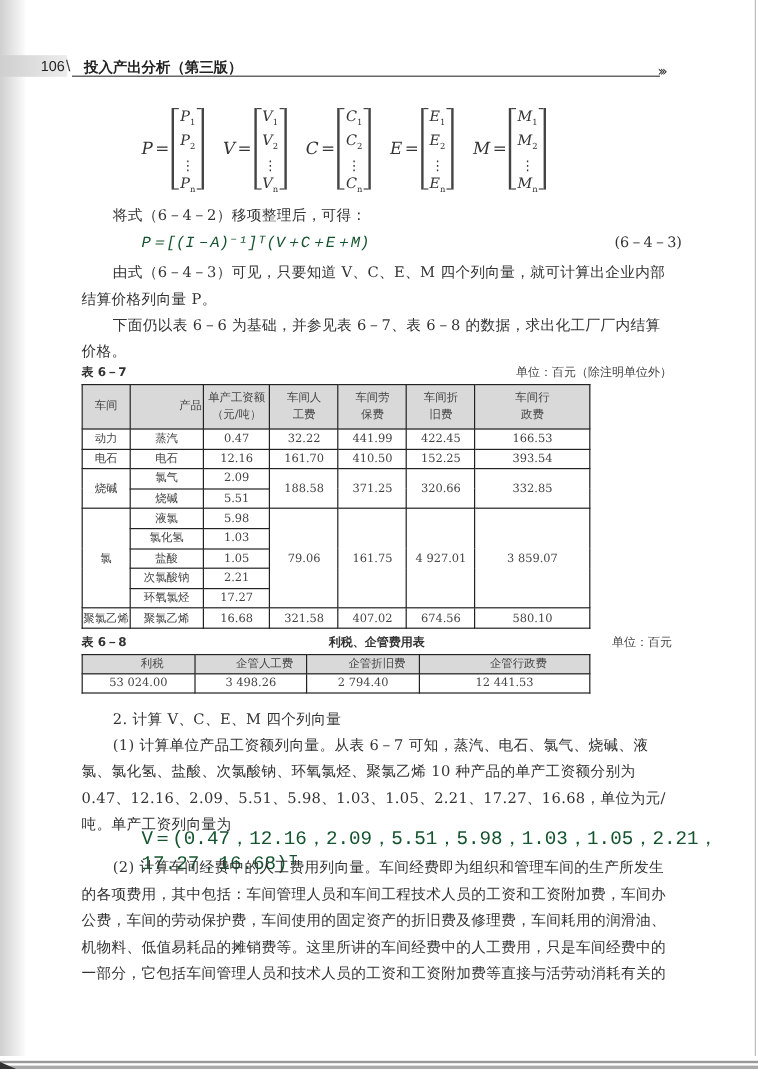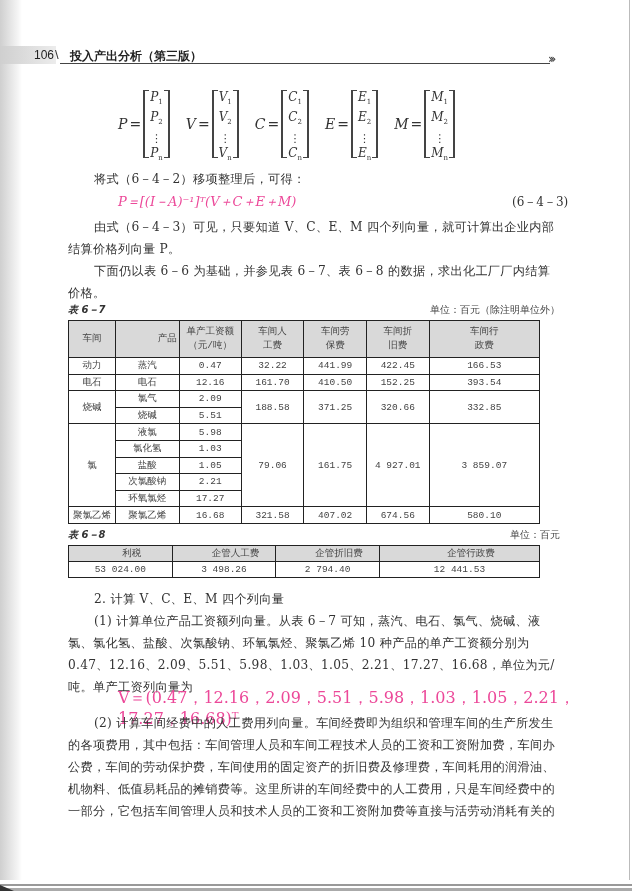--- a/index.html
+++ b/index.html
@@ -36,29 +36,29 @@
   }
   .mat .bracket::before, .mat .bracket::after { content:""; position:absolute; width:4px; top:0; bottom:0; border-top:1px solid #444; border-bottom:1px solid #444; }
   .mat .bracket::before { left:0; }
   .mat .bracket::after { right:0; }
   .mat .cell { font-style:italic; font-size:12px; line-height:15px; }
   .mat .cell sub { font-size:7px; font-style:normal; }
   .mat .dots { font-size:11px; line-height:15px; }
 
   .para { position:absolute; left:68px; width:490px; font-size:12.2px; line-height:22px; color:#333; letter-spacing:0.3px; }
   .indent { text-indent:26px; }
-  .formula { position:absolute; font-size:13px; color:#ec4899; }
+  .formula { position:absolute; font-size:13px; color:#14532d;font-family:Liberation Mono, monospace; }
   .eqnum { position:absolute; left:512px; font-size:12px; color:#333; }
 
   .tcap { position:absolute; left:68px; width:492px; height:16px; font-size:10px; }
-  .tcap .num { position:absolute; left:0; top:0; font-weight:bold; font-family:"DejaVu Sans",sans-serif;font-style:italic; }
+  .tcap .num { position:absolute; left:0; top:0; font-weight:bold; font-family:"DejaVu Sans",sans-serif; }
   .tcap .ttl { position:absolute; left:0; right:0; text-align:center; top:0; font-weight:bold; font-family:"DejaVu Sans",sans-serif; }
   .tcap .unit { position:absolute; right:0; top:0; color:#444; }
 
-  table.t { position:absolute; left:68px; width:472px; border-collapse:collapse; font-size:9.5px; color:#444;font-family:Liberation Mono, monospace; }
+  table.t { position:absolute; left:68px; width:424px; border-collapse:collapse; font-size:9.5px; color:#444; }
   table.t td, table.t th { border:1px solid #222; text-align:center; padding:0; font-weight:normal; }
   table.t thead th { background:#d9d9d9; }
   table.t7 thead th { height:36px; line-height:14px; }
   table.t7 tbody td { height:15.6px; }
   table.t8 thead th { height:15px;padding-left:23px; }
   table.t8 tbody td { height:15px; }
   table.t { border:1.5px solid #222; }
 </style>
 </head>
 <body>
@@ -231,20 +231,21 @@
         <td>321.58</td>
         <td>407.02</td>
         <td>674.56</td>
         <td>580.10</td>
       </tr>
     </tbody>
 </table>
 
 <div class="tcap" style="top:528px;">
   <span class="num">表 6－8</span>
+  <span class="ttl">利税、企管费用表</span>
   <span class="unit">单位：百元</span>
 </div>
 <table class="t t8" style="top:545px;">
   <colgroup>
       <col style="width:108px">
       <col style="width:108px">
       <col style="width:108px">
       <col style="width:168px">
     </colgroup>
   <thead>

